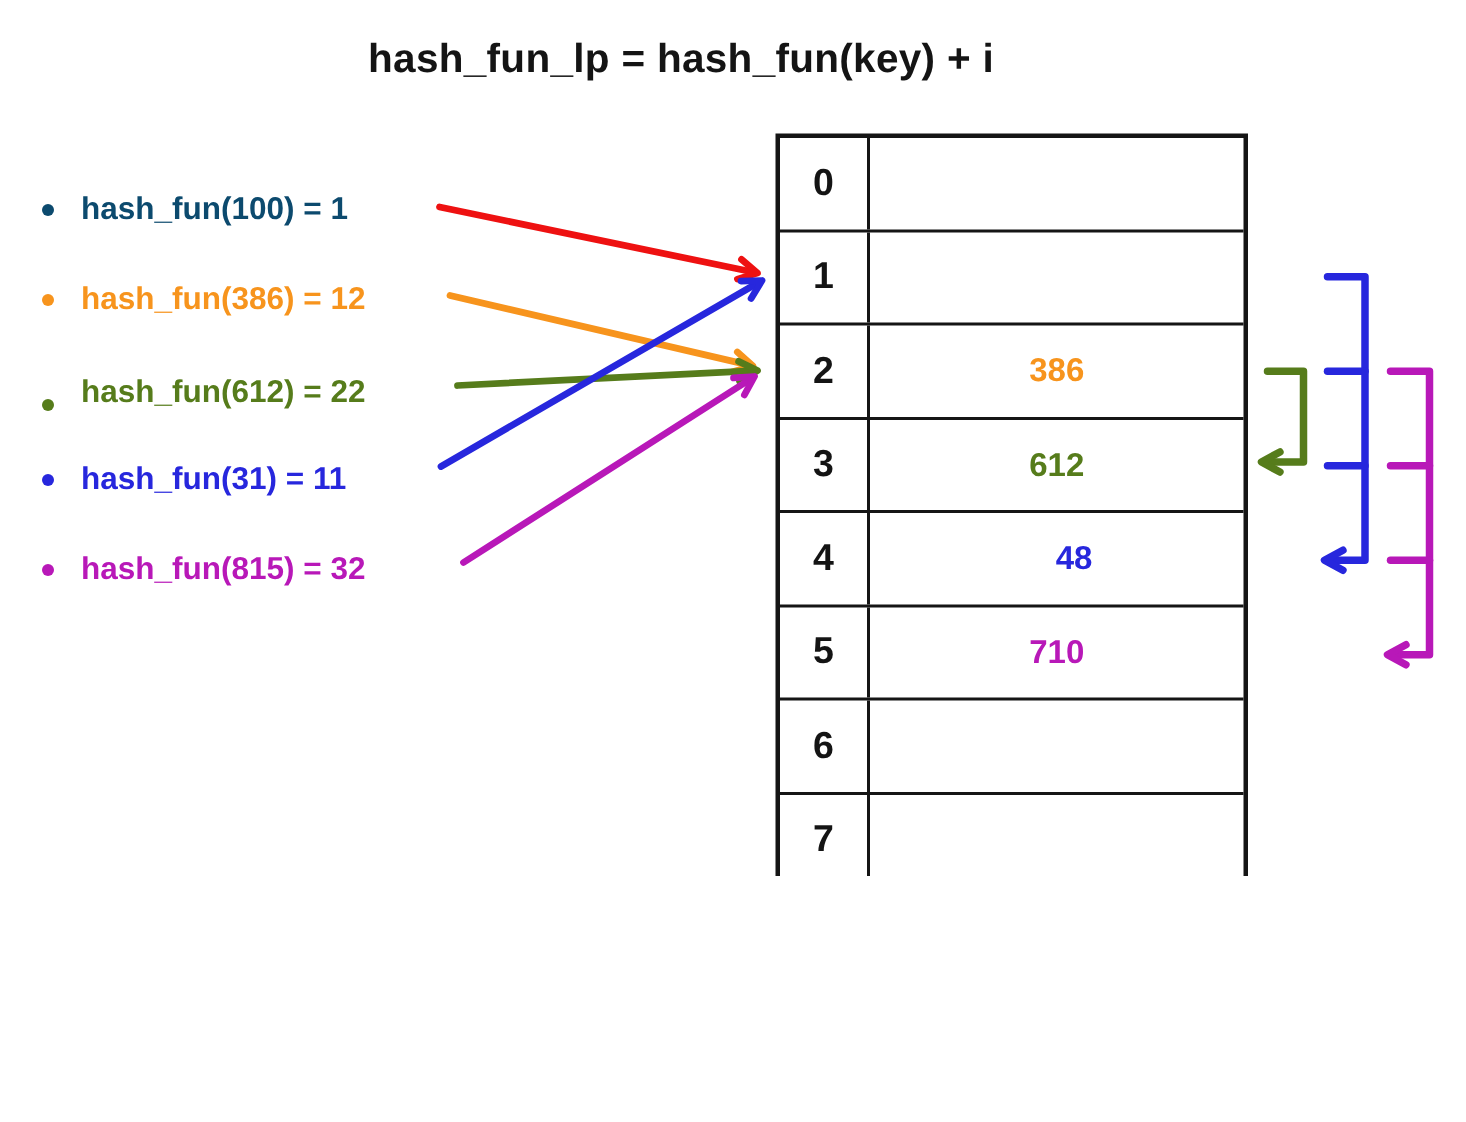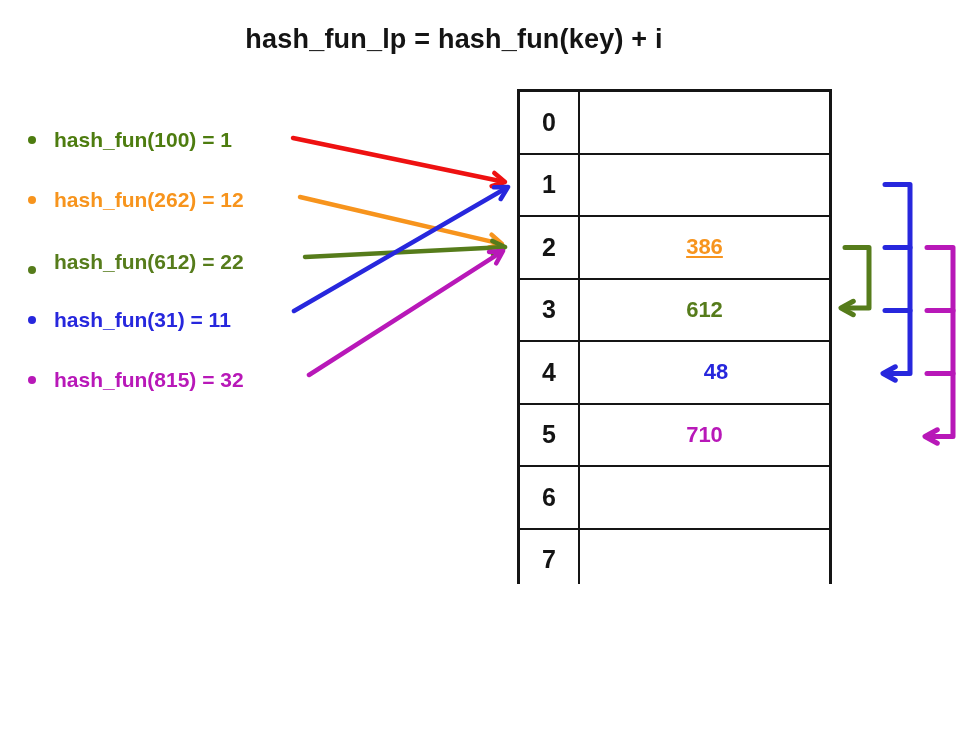--- a/index.html
+++ b/index.html
@@ -87,27 +87,27 @@
     top: 0;
     pointer-events: none;
   }
 </style>
 </head>
 <body>
 
 <div class="canvas">
   <div class="title">hash_fun_lp = hash_fun(key) + i</div>
   <ul class="hash-list">
-      <li class="hash-item" style="color: #4d7c0f; text-align: right;">
+      <li class="hash-item" style="color: #0c4a6e; text-align: right;">
         <span class="bullet-dot"></span>
         <span>hash_fun(100) = 1</span>
       </li>
       <li class="hash-item" style="color: rgb(247, 148, 29);">
         <span class="bullet-dot"></span>
-        <span>hash_fun(262) = 12</span>
+        <span>hash_fun(386) = 12</span>
       </li>
       <li class="hash-item" style="color: rgb(86, 124, 27); align-items: flex-end;">
         <span class="bullet-dot"></span>
         <span>hash_fun(612) = 22</span>
       </li>
       <li class="hash-item" style="color: rgb(39, 39, 221);">
         <span class="bullet-dot"></span>
         <span>hash_fun(31) = 11</span>
       </li>
       <li class="hash-item" style="color: rgb(184, 24, 184);">
@@ -118,21 +118,21 @@
   <div class="hash-table">
       <div class="table-row">
         <div class="cell-index">0</div>
         <div class="cell-value" style="color: rgb(20, 20, 20);"></div>
       </div>
       <div class="table-row">
         <div class="cell-index">1</div>
       </div>
       <div class="table-row">
         <div class="cell-index">2</div>
-        <div class="cell-value" style="color: rgb(247, 148, 29); text-decoration: underline;">386</div>
+        <div class="cell-value" style="color: rgb(247, 148, 29);">386</div>
       </div>
       <div class="table-row">
         <div class="cell-index">3</div>
         <div class="cell-value" style="color: rgb(86, 124, 27);">612</div>
       </div>
       <div class="table-row">
         <div class="cell-index">4</div>
         <div class="cell-value" style="color: rgb(39, 39, 221); padding-left: 23px;">48</div>
       </div>
       <div class="table-row">

